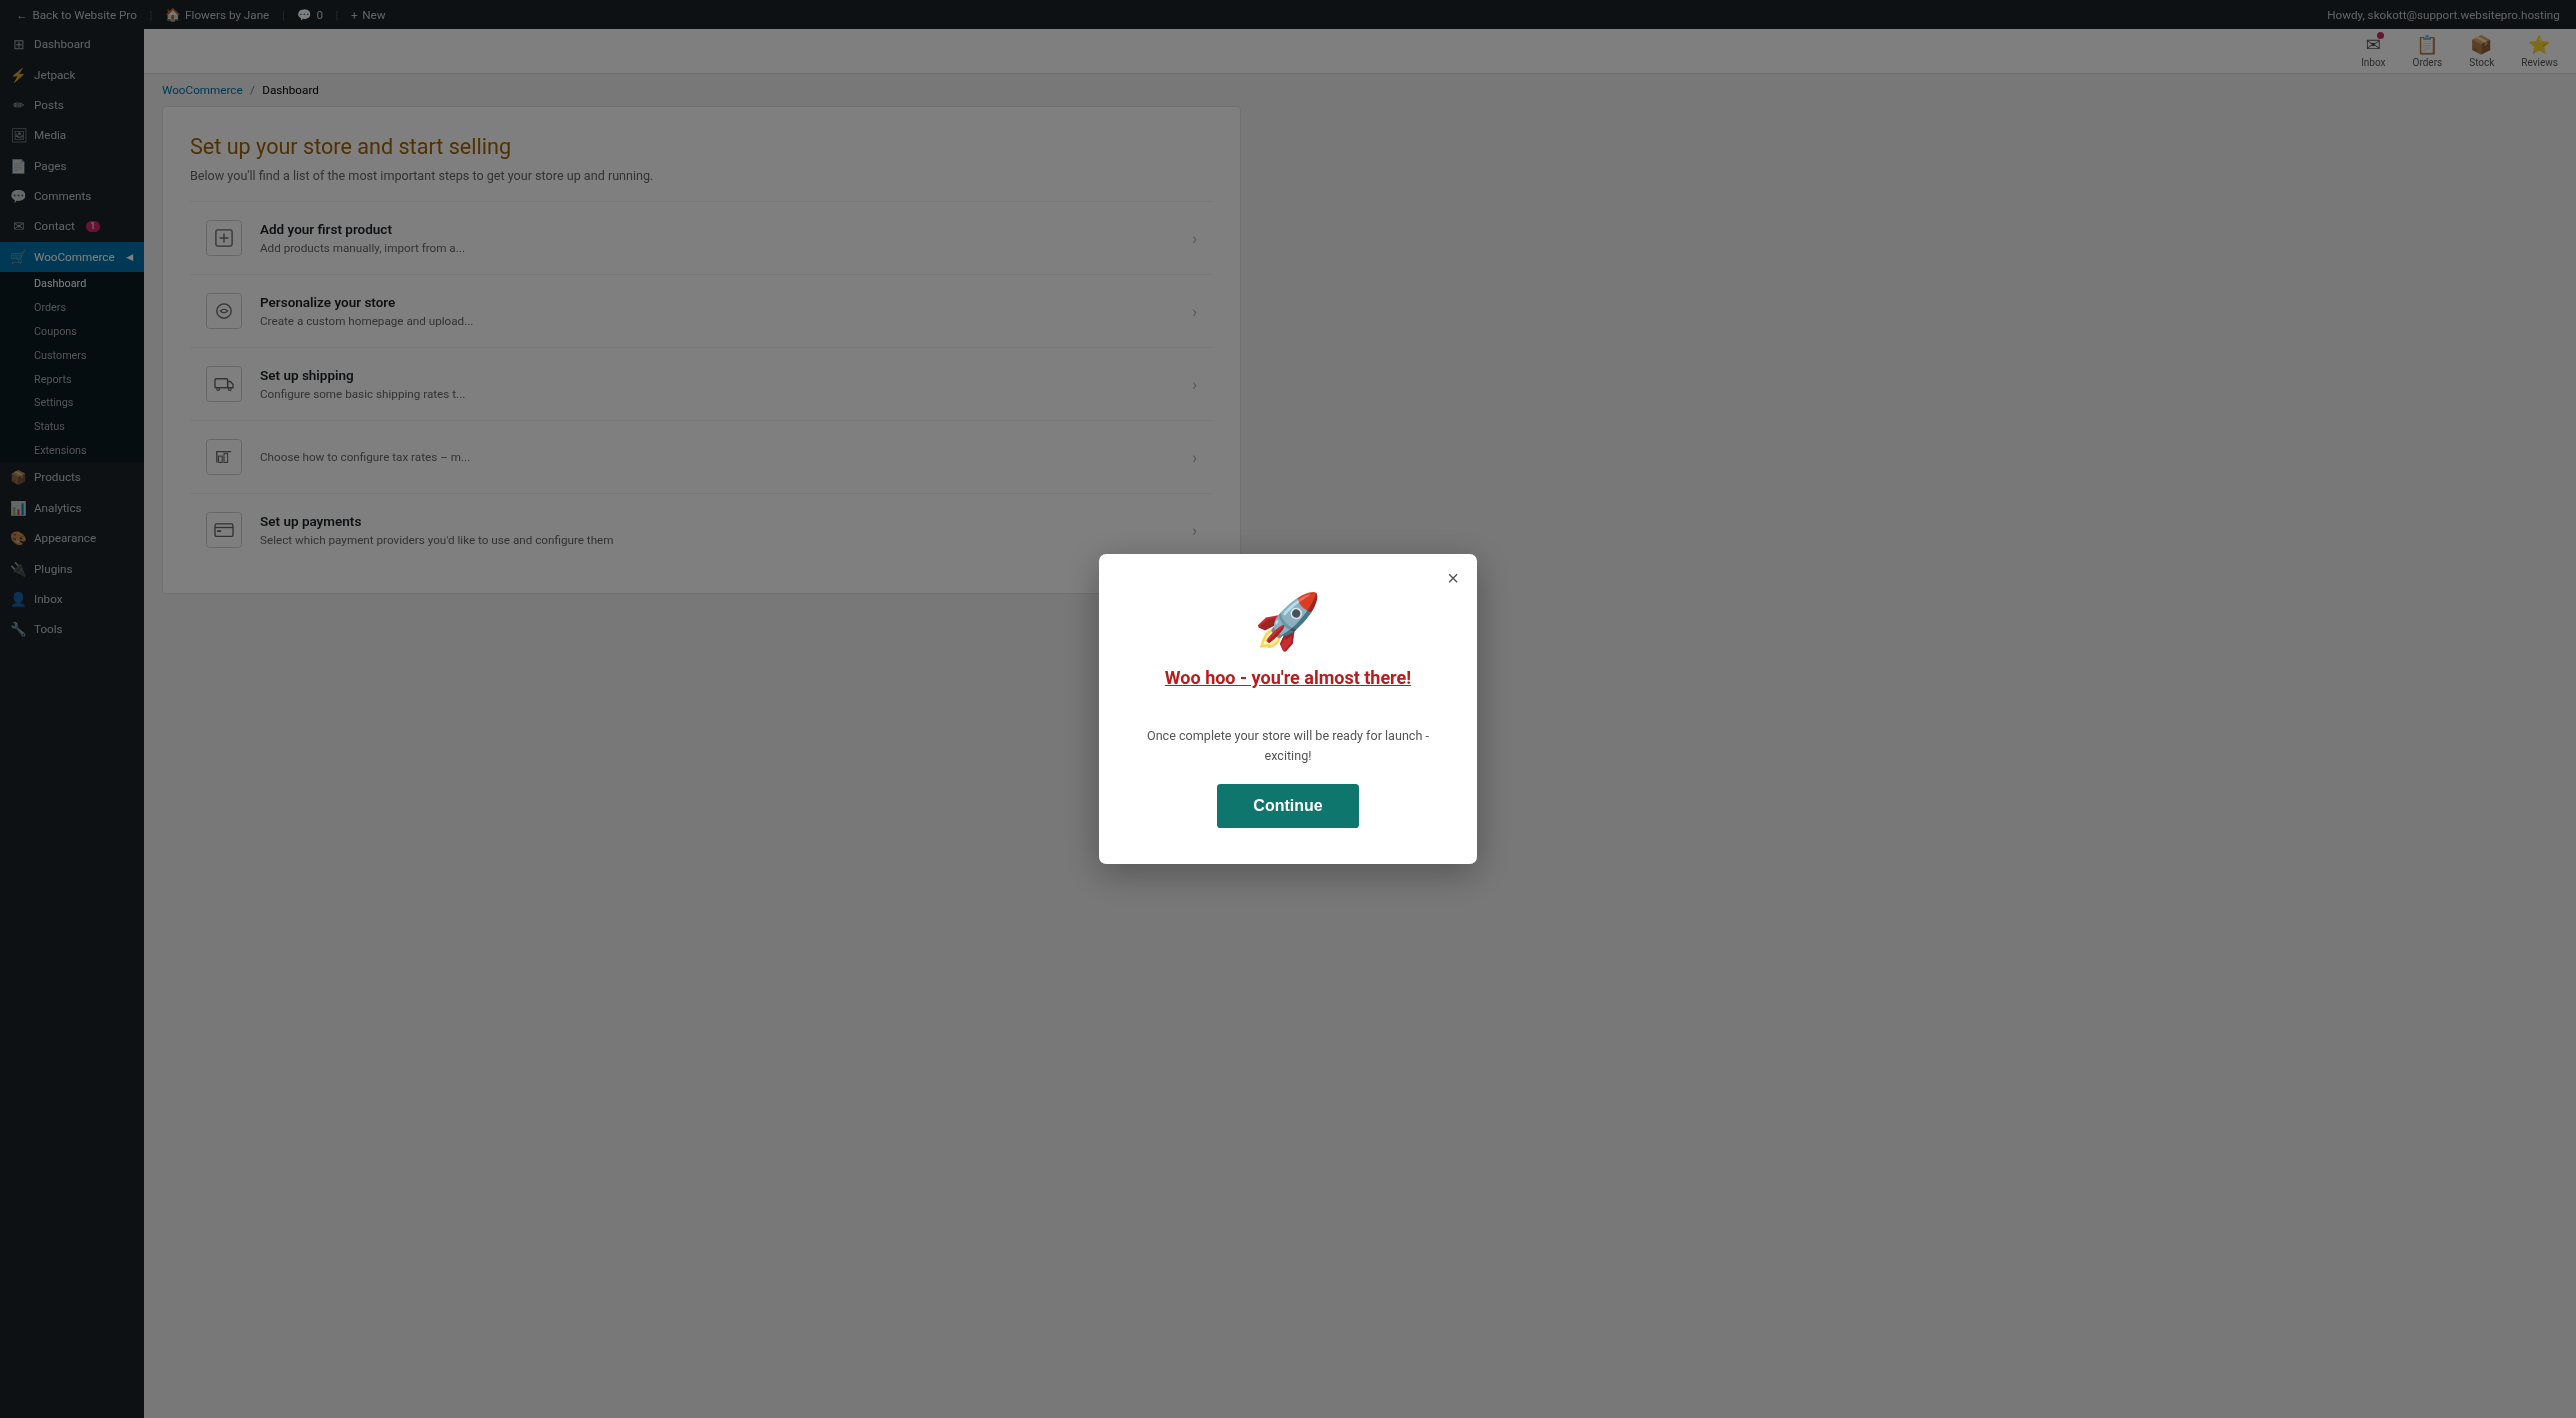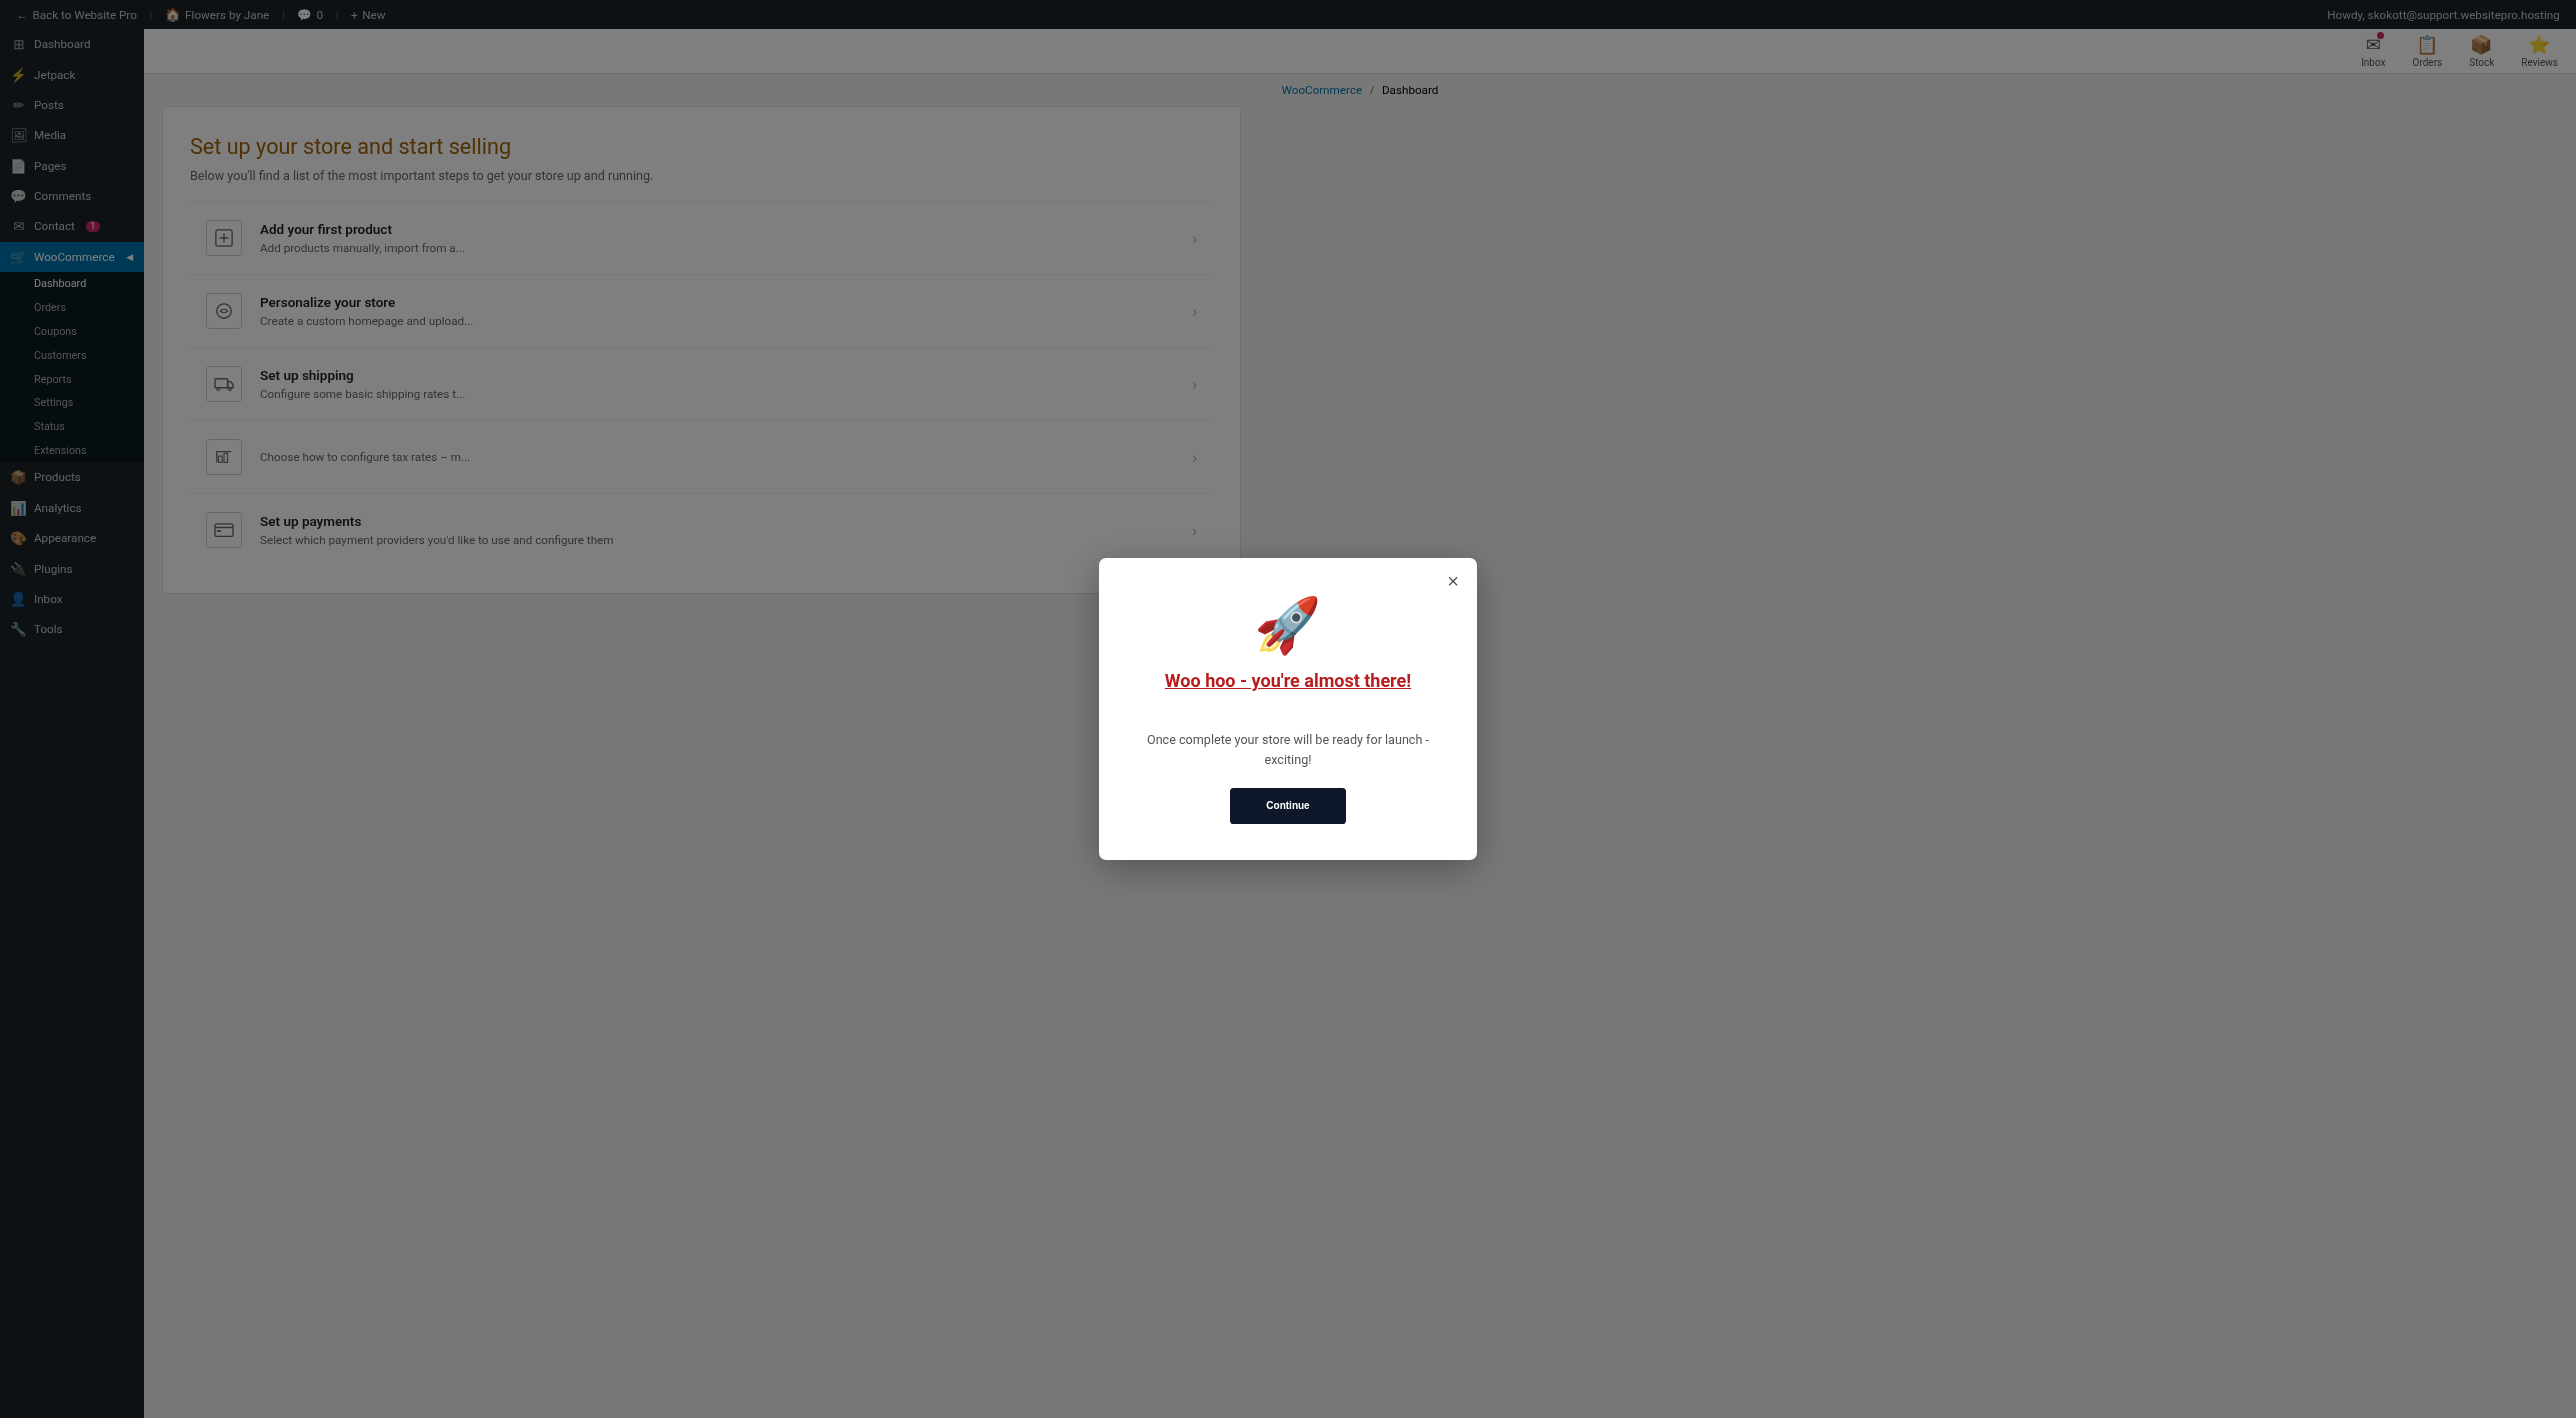--- a/index.html
+++ b/index.html
@@ -84,21 +84,20 @@
       gap: 1.8px;
     }
     .woo-topnav-icon { font-size: 18px; position: relative; }
     .woo-topnav-icon .dot { position: absolute; top: -1.8px; right: -3.6px; width: 7.2px; height: 7.2px; background: #ca2963; border-radius: 50%; }
 
     
     .breadcrumb-bar {
       padding: 9px 18px;
       font-size: 11.7px;
       background: #f0f0f1;
-      text-align: center;
     }
     .breadcrumb-bar a { color: #0073aa; text-decoration: none; }
     .breadcrumb-bar .sep { margin: 0 4.5px; color: #777; }
 
     
     .page-content { padding: 0 18px 18px; }
 
     .store-setup-card {
       background: #fff;
       border: 0.9px solid #e0e0e0;
@@ -183,26 +182,26 @@
       margin-bottom: 18px;
       text-decoration: underline;
     }
     .modal-body {
       font-size: 12.6px;
       color: #555;
       line-height: 1.6;
       margin-bottom: 18px;
     }
     .modal-continue-btn {
-      background: #0f172a;
+      background: #0f766e;
       color: #fff;
       border: none;
       border-radius: 3.6px;
       padding: 12.6px 36px;
-      font-size: 10px;
+      font-size: 16px;
       font-weight: 600;
       cursor: pointer;
       display: inline-block;
     }
   </style>
 </head>
 <body>
 
 <div id="wpadminbar">
   <div class="ab-left">

